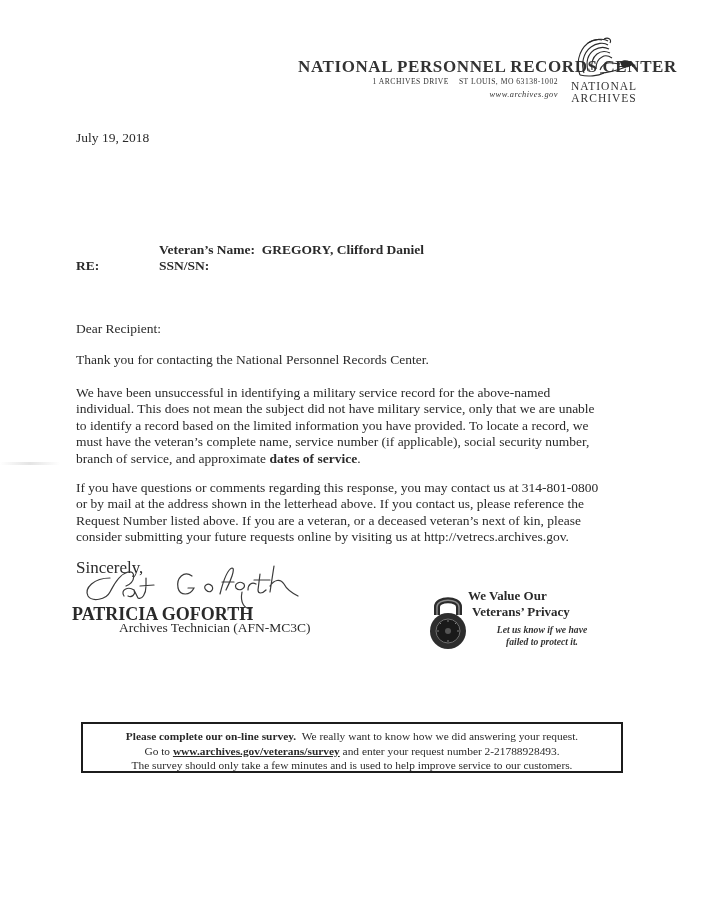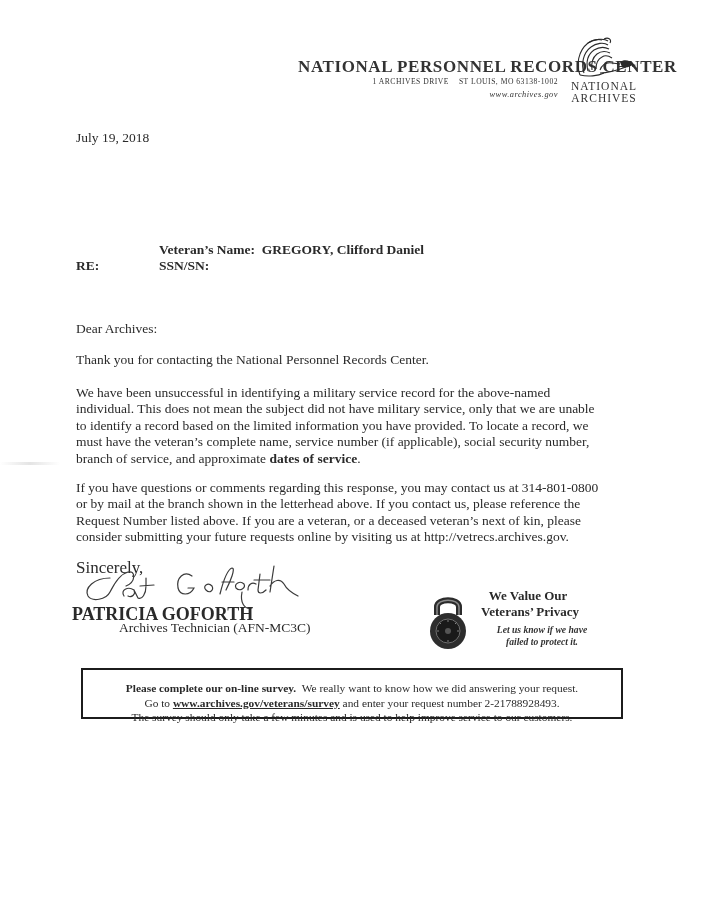--- a/index.html
+++ b/index.html
@@ -47,34 +47,34 @@
 
     .sincerely { left: 76px; top: 558px; font-size: 17px; }
     .signature { left: 80px; top: 556px; width: 240px; height: 60px; }
     .sig-name { left: 72px; top: 604px; font-size: 18px; font-weight: bold; }
     .sig-title { left: 76px; top: 620px; font-size: 13.5px; margin-left: 43px; }
 
     
     .privacy { left: 428px; top: 588px; width: 160px; height: 68px; }
     .privacy .lock { position: absolute; left: 0; top: 5px; }
     .privacy .pv-title {
-      position: absolute; left: 40px; top: 0; width: 120px; text-align: center;
+      position: absolute; left: 40px; top: 0; width: 120px; 
       font-weight: bold; font-size: 13px; line-height: 16px; color: #2a2a2a;
     }
     .privacy .pv-title .l2 { display: block; margin-left: 4px; }
     .privacy .pv-sub {
       position: absolute; left: 52px; top: 36px; width: 124px; text-align: center;
       font-weight: bold; font-style: italic; font-size: 9.6px; line-height: 12px; color: #333;
     }
 
     
     .survey {
-      left: 81px; top: 668px; width: 542px; height: 51px;
+      left: 81px; top: 722px; width: 542px; height: 51px;
       border: 2px solid #1c1c1c; box-sizing: border-box;
-      text-align: center; font-size: 11.4px; line-height: 14.5px; padding-top: 11px;
+      text-align: center; font-size: 11.4px; line-height: 14.5px; padding-top: 5px;
     }
     .survey .line { display: block; white-space: nowrap; }
     .survey b { font-weight: bold; }
     .survey a { color: #2a2a2a; font-weight: bold; text-decoration: underline; font-family: Liberation Serif, serif; }
 
     .smudge {
       left: 0; top: 462px; width: 60px; height: 3px;
       background: linear-gradient(90deg, rgba(200,200,200,0.0), rgba(210,210,210,0.6), rgba(230,230,230,0));
     }
   </style>
@@ -117,34 +117,34 @@
 <div class="abs re-label">RE:</div>
 <div class="abs re-lines">
   <div>
     <span>Veteran’s Name:</span>&nbsp;&nbsp;<span>GREGORY, Clifford Daniel</span>
   </div>
   <div>
     <span>SSN/SN:</span>
   </div>
 </div>
 
-<div class="abs para p-salutation">Dear Archives:</div>
+<div class="abs para p-salutation">Dear Recipient:</div>
 <div class="abs para p-thanks">Thank you for contacting the National Personnel Records Center.</div>
 
 <div class="abs para p-body1">
   <span class="line">We have been unsuccessful in identifying a military service record for the above-named</span>
   <span class="line">individual.  This does not mean the subject did not have military service, only that we are unable</span>
   <span class="line">to identify a record based on the limited information you have provided.  To locate a record, we</span>
   <span class="line">must have the veteran’s complete name, service number (if applicable), social security number,</span>
   <span class="line"><span>branch of service, and approximate </span><b>dates of service</b><span>.</span></span>
 </div>
 
 <div class="abs para p-body2">
   <span class="line">If you have questions or comments regarding this response, you may contact us at 314-801-0800</span>
-  <span class="line">or by mail at the branch shown in the letterhead above.  If you contact us, please reference the</span>
+  <span class="line">or by mail at the address shown in the letterhead above.  If you contact us, please reference the</span>
   <span class="line">Request Number listed above.  If you are a veteran, or a deceased veteran’s next of kin, please</span>
   <span class="line">consider submitting your future requests online by visiting us at http://vetrecs.archives.gov.</span>
 </div>
 
 <div class="abs sincerely">Sincerely,</div>
 <div class="abs signature">
   <svg width="240" height="60" viewBox="0 0 240 60">
     <g fill="none" stroke="#3a3a3a" stroke-width="1.2" stroke-linecap="round">
       <path d="M30 22 C14 22, 4 32, 8 40 C12 46, 26 44, 30 36 C34 28, 40 18, 48 16 C56 14, 56 26, 46 30"></path>
       <path d="M44 40 C40 34, 48 30, 54 34 C56 38, 52 42, 48 40 M54 34 L58 42 C62 44, 66 38, 66 30 L66 22 M60 30 L74 29"></path>

